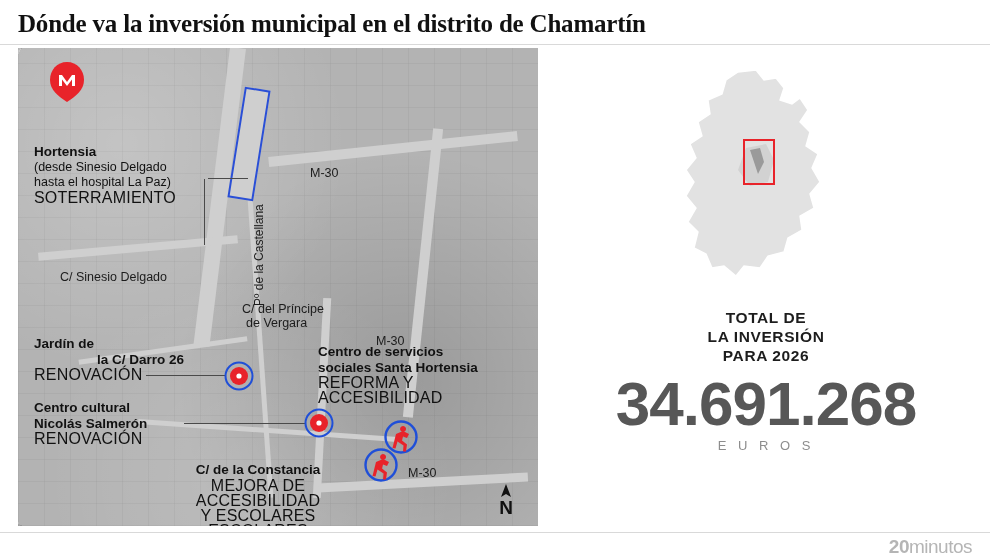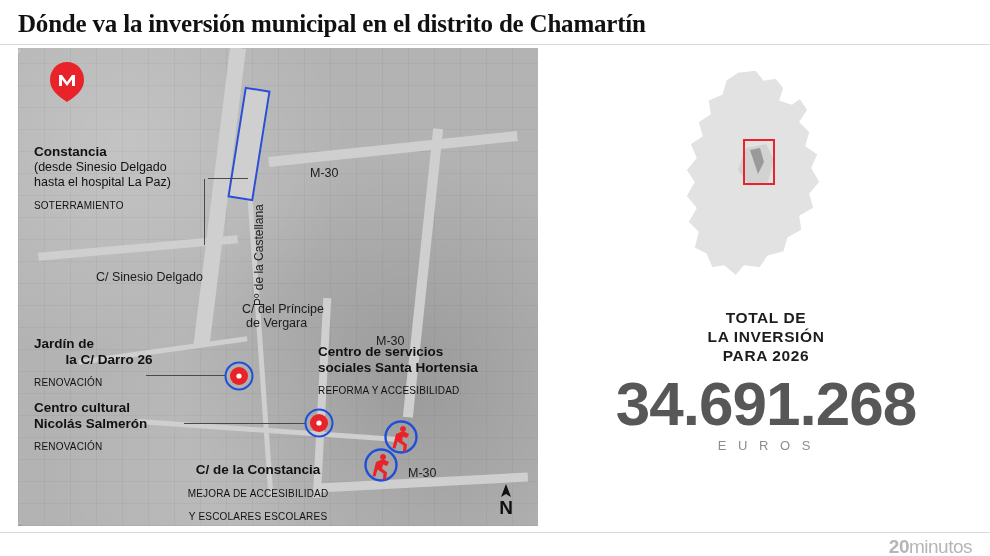--- a/index.html
+++ b/index.html
@@ -113,24 +113,23 @@
   .callout .title {
     font-weight: bold;
     font-size: 13.5px;
     line-height: 15.5px;
   }
   .callout .sub {
     font-size: 12.5px;
     line-height: 15px;
   }
   .callout .action {
-    font-size: 10px;
+    font-size: 16px;
     line-height: 15px;
     letter-spacing: 0.2px;
-    margin-top: 8px;
   }
   .callout.alignright {
     text-align: right;
   }
   .callout.center {
     text-align: center;
   }
 
   .leader {
     position: absolute;
@@ -277,39 +276,39 @@
     <div class="castellana-strip"></div>
 
     <div class="metro-marker">
       <svg width="34" height="40" viewBox="0 0 34 40">
         <path d="M17 0 C7 0 0 8 0 18 C0 28 8 34 17 40 C26 34 34 28 34 18 C34 8 27 0 17 0 Z" fill="#e8232a"></path>
         <path d="M9 24 L9 13 L12 13 L17 20 L22 13 L25 13 L25 24 L22 24 L22 17.5 L17 24 L12 17.5 L12 24 Z" fill="#ffffff"></path>
       </svg>
     </div>
 
     <div class="callout" style="left:16px;top:96px;width:210px;">
-      <div class="title">Constancia</div>
+      <div class="title">Hortensia</div>
       <div class="sub">(desde Sinesio Delgado</div>
       <div class="sub">hasta el hospital La Paz)</div>
       <div class="action">SOTERRAMIENTO</div>
     </div>
     <div class="leader" style="left:190px;top:130px;width:40px;"></div>
     <div class="leader" style="left:186px;top:131px;width:1px;height:66px;"></div>
 
     <div class="map-label" style="left:292px;top:118px;">M-30</div>
     <div class="map-label" style="left:358px;top:286px;">M-30</div>
     <div class="map-label" style="left:390px;top:418px;">M-30</div>
-    <div class="map-label" style="left:42px;top:222px;margin-left:36px;">C/ Sinesio Delgado</div>
+    <div class="map-label" style="left:42px;top:222px;">C/ Sinesio Delgado</div>
     <div class="map-label rot" style="left:234px;top:258px;">Pº de la Castellana</div>
     <div class="map-label" style="left:224px;top:254px;">C/ del Príncipe</div>
     <div class="map-label" style="left:228px;top:268px;">de Vergara</div>
 
     <div class="callout alignright" style="left:0px;top:288px;width:166px;">
       <div class="title" style="text-align:left;padding-left:16px;">Jardín de</div>
-      <div class="title" style="text-align:center;padding-left:16px;">la C/ Darro 26</div>
+      <div class="title" style="text-align:right;padding-left:16px;">la C/ Darro 26</div>
       <div class="action" style="text-align:left;padding-left:16px;">RENOVACIÓN</div>
     </div>
     <div class="leader" style="left:128px;top:327px;width:80px;"></div>
 
     <div class="pin" style="left:206px;top:313px;">
       <svg width="30" height="30" viewBox="0 0 30 30">
         <circle cx="15" cy="15" r="13.5" fill="none" stroke="#1f4fd8" stroke-width="2"></circle>
         <circle cx="15" cy="15" r="9" fill="#e8232a"></circle>
         <path d="M15 7 l2.5 5 -2.5 2 -2.5 -2 Z" fill="#e8232a"></path>
         <path d="M8 15 l5 -2.5 2 2.5 -2 2.5 Z" fill="#e8232a"></path>

